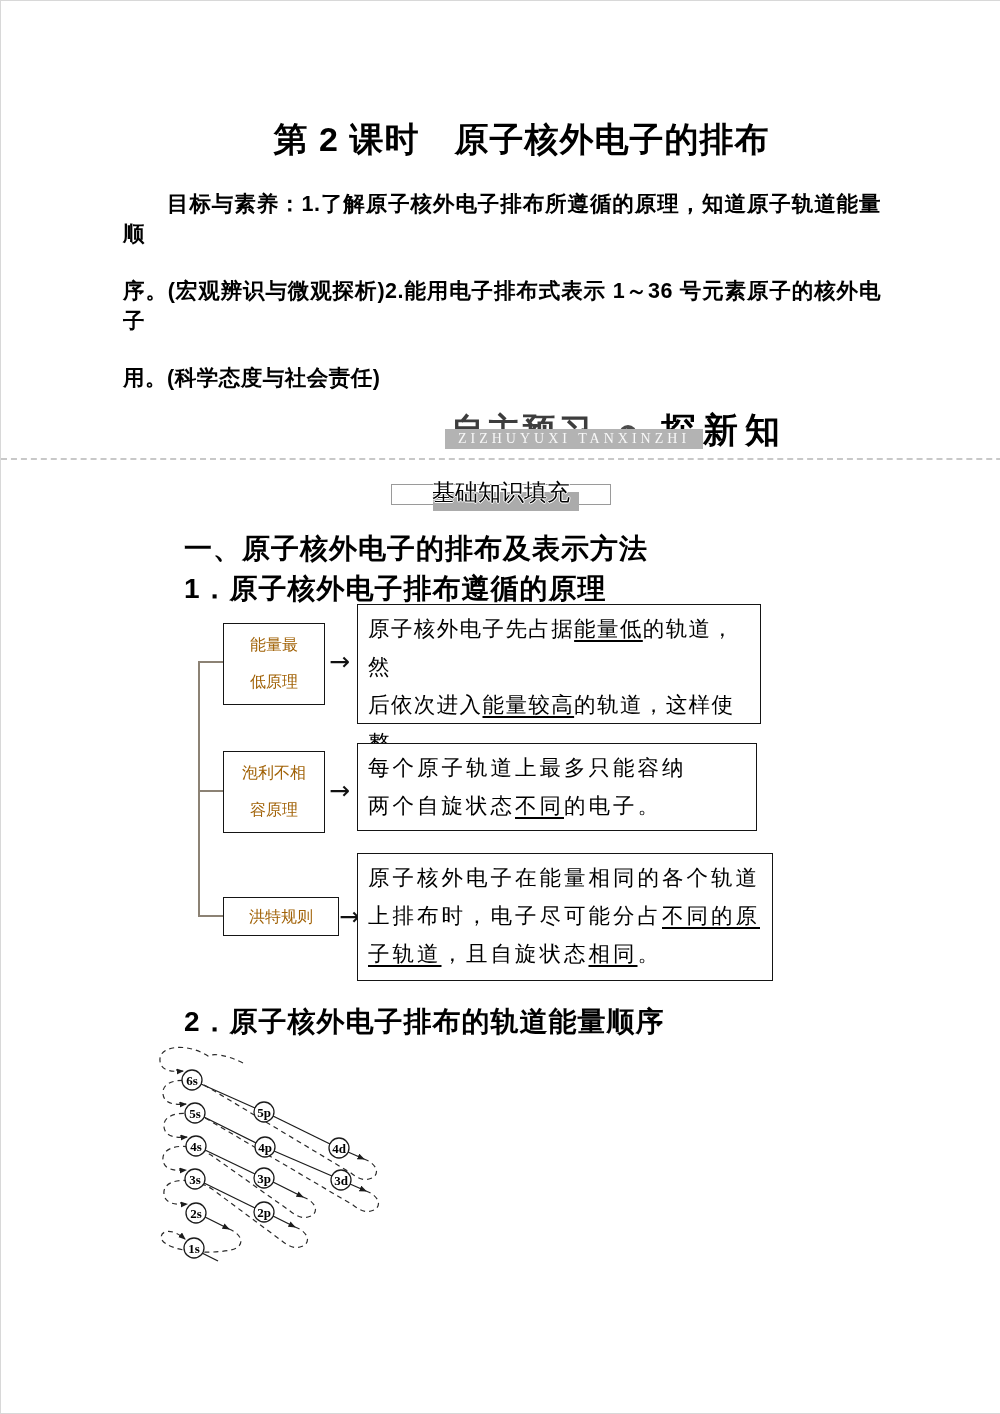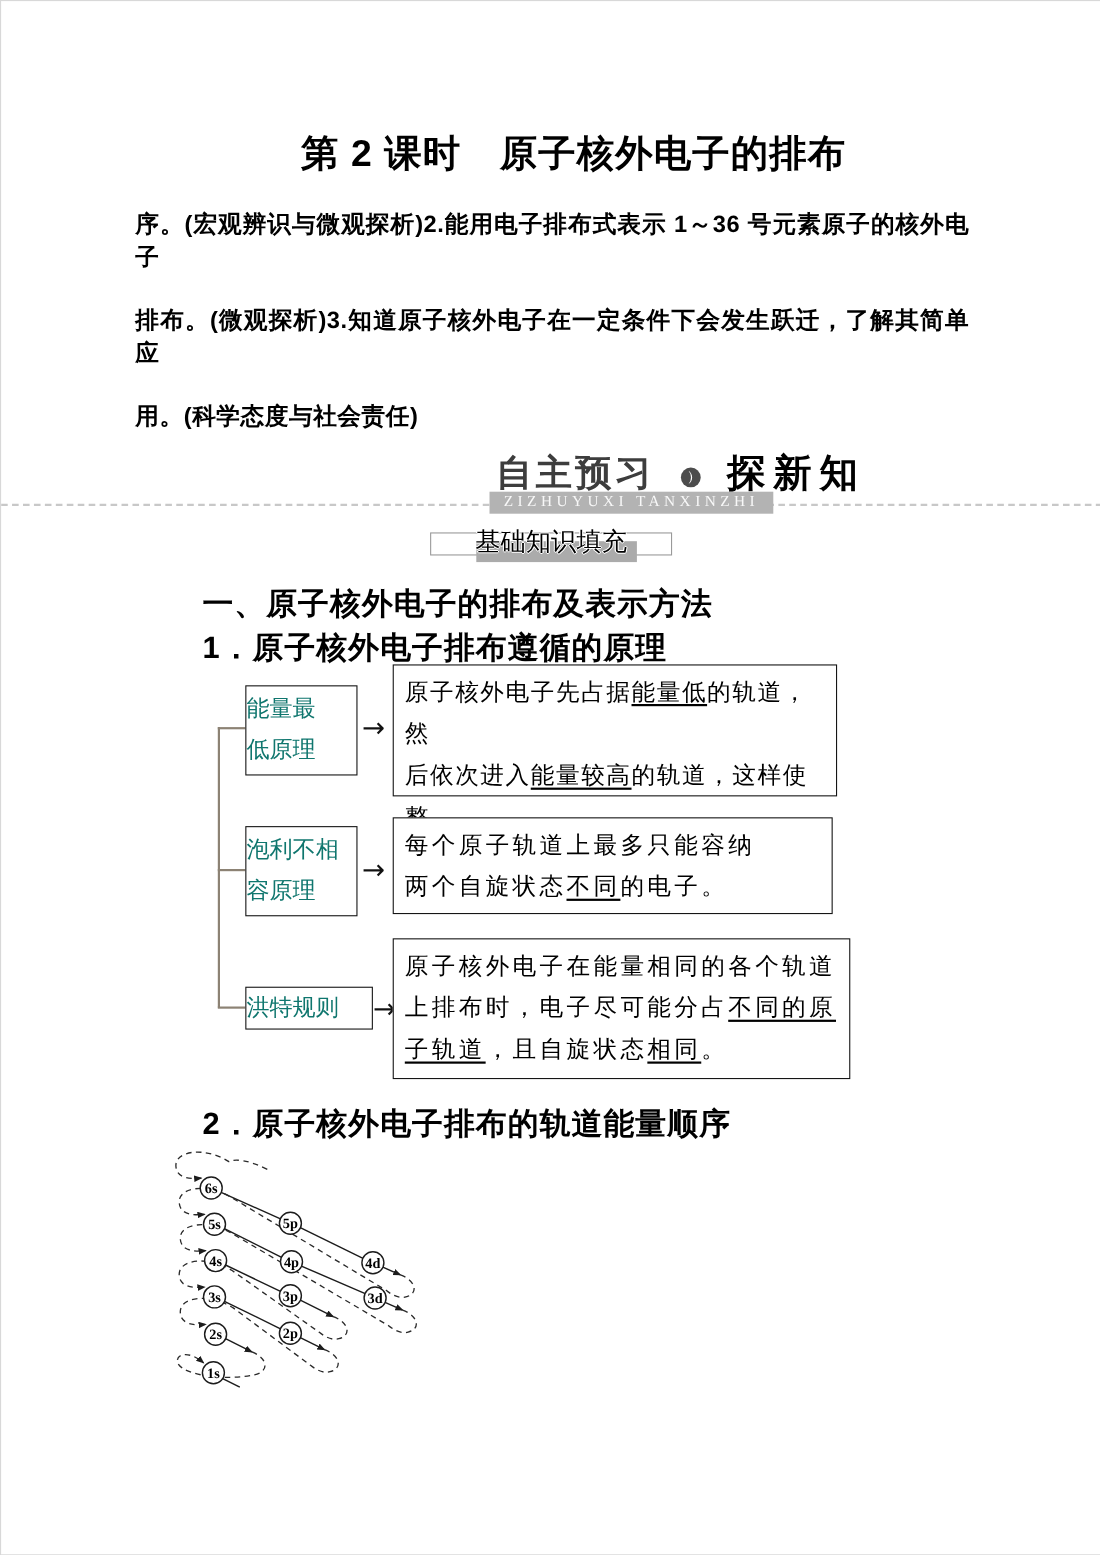--- a/index.html
+++ b/index.html
@@ -21,40 +21,40 @@
   }
   .obj-line.just{white-space:normal;text-align:justify;text-align-last:justify;}
   .obj-line.indent{text-indent:44px;}
   
   .divider-dashed{position:absolute;left:0;top:457px;width:100%;border-top:2px dashed #c8c8c8;}
   .banner{position:absolute;left:450px;top:406px;display:flex;align-items:center;gap:23px;}
   .banner-left{font-size:33px;font-weight:600;color:#3d3d3d;letter-spacing:3px;}
   .banner-right{font-size:35px;font-weight:700;color:#000;letter-spacing:7px;}
   .banner-icon{display:inline-block;width:20px;height:20px;margin-top:6px;}
   .pinyin-bar{
-    position:absolute;left:444px;top:446px;width:258px;height:20px;background:#b3b3b3;
+    position:absolute;left:444px;top:428px;width:258px;height:20px;background:#b3b3b3;
     color:#f8f8f8;font-family:"Liberation Serif",serif;font-size:14px;letter-spacing:4px;
     text-align:center;line-height:20px;
   }
   
   .kb-tag{position:absolute;left:390px;top:474px;width:220px;height:40px;}
   .kb-outline{position:absolute;left:0;top:9px;width:218px;height:19px;border:1px solid #9a9a9a;background:#fff;}
   .kb-bar{position:absolute;left:42px;top:17px;width:146px;height:19px;background:#ababab;}
   .kb-text{
     position:absolute;left:0;top:2px;width:100%;text-align:center;
     font-size:23px;font-weight:400;color:#000;
     text-shadow:-1px 0 #fff,1px 0 #fff,0 -1px #fff,0 1px #fff;
   }
   
   .h-sec{position:absolute;left:183px;font-size:28px;font-weight:700;letter-spacing:1px;}
   
   .conn{position:absolute;background:#8c8274;}
   .pr-box{
-    position:absolute;border:1.5px solid #151515;background:#fff;
-    font-family:"Liberation Serif",serif;font-size:21px;color:#0f766e;
+    position:absolute;border:1.5px solid #151515;background:#fff;text-align:center;
+    font-family:"Liberation Serif",serif;font-size:16px;color:#a16207;
   }
   .pr-box .ln{line-height:37px;}
   .pr-arrow{
     position:absolute;font-size:25px;color:#111;font-family:"DejaVu Sans",sans-serif;
     line-height:25px;
   }
   .pr-desc{
     position:absolute;border:1.5px solid #151515;background:#fff;
     font-family:"Liberation Serif",serif;font-size:21.5px;color:#000;
     padding:5px 10px;
@@ -74,22 +74,22 @@
   .dsh{stroke:#2a2a2a;stroke-width:1.2;fill:none;stroke-dasharray:5 4;}
 </style>
 </head>
 <body>
 
 <div class="page">
 
   <div class="doc-title">第 2 课时　原子核外电子的排布</div>
 
   <div class="objectives">
+    <div class="obj-line just indent">目标与素养：1.了解原子核外电子排布所遵循的原理，知道原子轨道能量顺</div>
     <div class="obj-line just">序。(宏观辨识与微观探析)2.能用电子排布式表示 1～36 号元素原子的核外电子</div>
-    <div class="obj-line just">排布。(微观探析)3.知道原子核外电子在一定条件下会发生跃迁，了解其简单应</div>
     <div class="obj-line">用。(科学态度与社会责任)</div>
   </div>
 
   <div class="divider-dashed"></div>
   <div class="banner">
     <span class="banner-left">自主预习</span>
     <span class="banner-icon">
       <svg width="20" height="20" viewBox="0 0 20 20">
         <circle cx="10" cy="10" r="9" fill="#4c4c4c"></circle>
         <path d="M8,4 a7.2,7.2 0 0 1 0,12 a9.5,9.5 0 0 0 0,-12" fill="#ffffff"></path>

